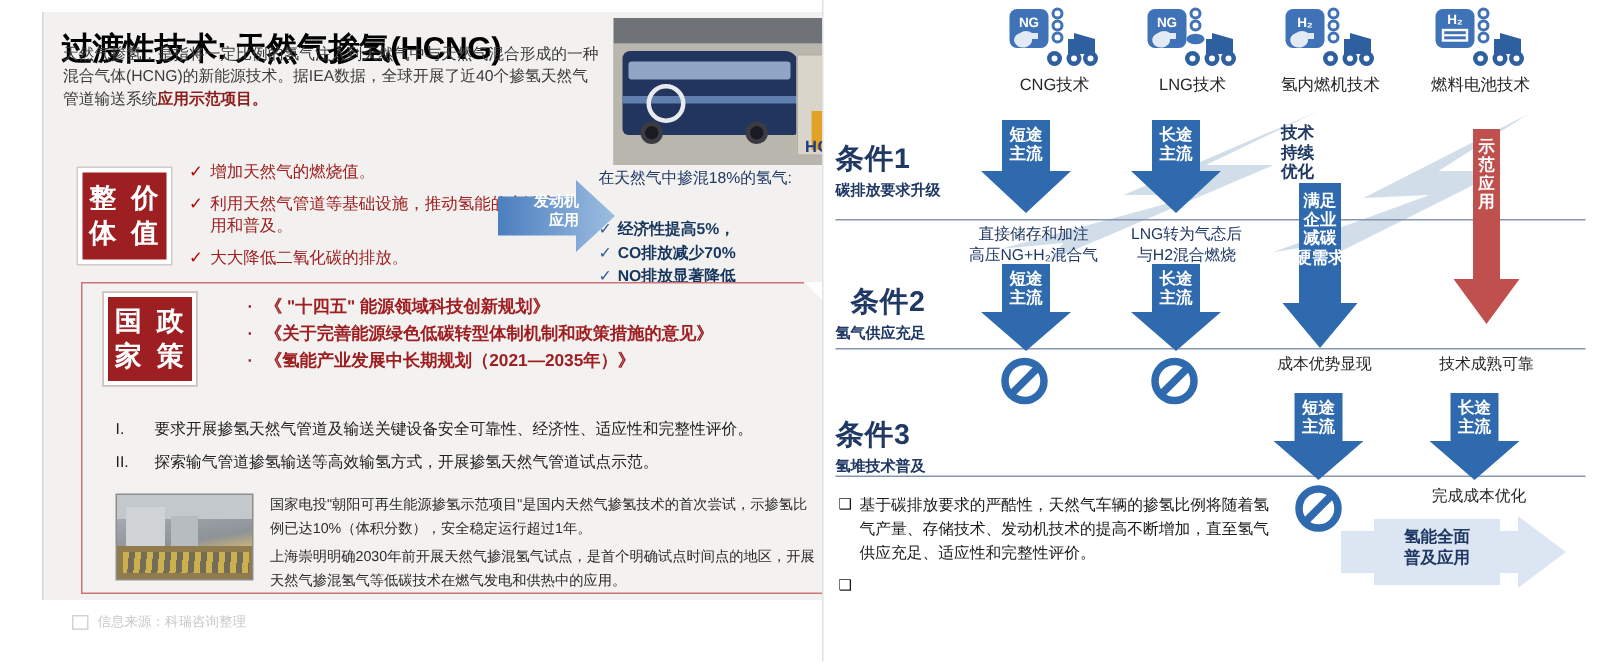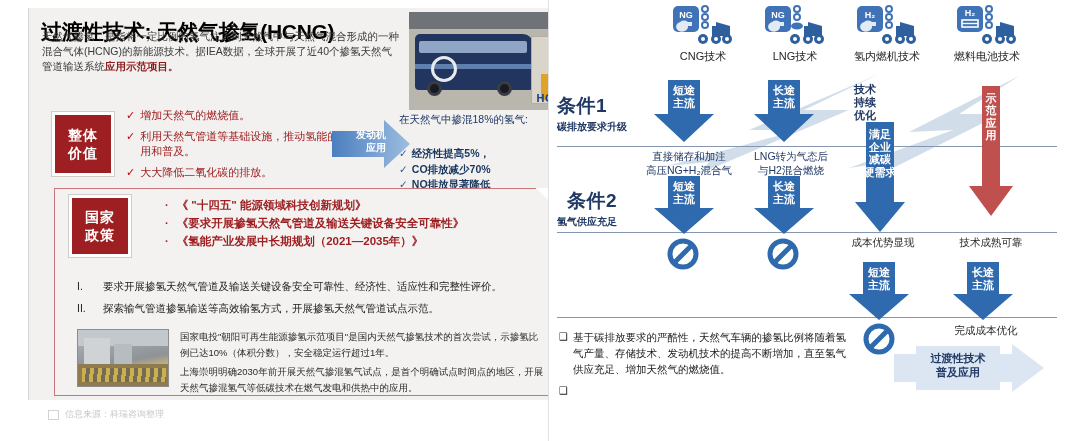--- a/index.html
+++ b/index.html
@@ -30,22 +30,22 @@
   }
   .intro b{ color:#8c1d1d; font-weight:bold; }
 
   
   .red-tag{
     position:absolute;
     background:#9e1f22;
     border:3px solid #ffffff;
     box-shadow:0 0 0 1px #cfcdc9;
     color:#fff; text-align:center;
-    display:flex; flex-direction:column; justify-content:center; align-items:center;
-    font-size:14px; font-weight:bold; line-height:1.3;
+    display:flex; flex-direction:row; justify-content:center; align-items:center;
+    font-size:18px; font-weight:bold; line-height:1.3;
     letter-spacing:1px;
   }
   #value-tag{ left:23px; top:104px; width:62px; height:64px; }
   #policy-tag{ left:40px; top:187px; width:62px; height:62px; }
 
   .value-list{
     position:absolute; left:97px; top:100px; width:250px;
     font-size:11px; line-height:1.35; color:#9e1f22;
   }
   .value-list li{ list-style:none; display:flex; gap:5px; margin-bottom:6px; }
@@ -266,21 +266,21 @@
     </div>
 
     <div class="policy-box">
       <ul class="policy-list">
         <li>
             <span class="dot">·</span>
             <span>《 "十四五" 能源领域科技创新规划》</span>
           </li>
         <li>
             <span class="dot">·</span>
-            <span>《要求开展掺氢天然气管道及输送关键设备安全可靠性》</span>
+            <span>《关于完善能源绿色低碳转型体制机制和政策措施的意见》</span>
           </li>
         <li>
             <span class="dot">·</span>
             <span>《氢能产业发展中长期规划（2021—2035年）》</span>
           </li>
       </ul>
 
       <div class="roman-list">
         <div class="ri">
           <span class="num">I.</span>
@@ -407,20 +407,24 @@
     </svg>
 
     <div class="cond" id="cond1">
       <div class="ct">条件1</div>
       <div class="cs">碳排放要求升级</div>
     </div>
     <div class="cond" id="cond2">
       <div class="ct">条件2</div>
       <div class="cs">氢气供应充足</div>
     </div>
+    <div class="cond" id="cond3">
+      <div class="ct">条件3</div>
+      <div class="cs">氢堆技术普及</div>
+    </div>
 
     <div class="hline" id="hl1"></div>
     <div class="hline" id="hl2"></div>
     <div class="hline" id="hl3"></div>
 
     <div class="bluearrow" style="left:105px;top:80px;width:60px;height:62px;">
       <svg width="60" height="62" viewBox="0 0 60 62">
         <path d="M14,0 L46,0 L46,34 L60,34 L30,62 L0,34 L14,34 Z" fill="#2e6aad"></path>
       </svg>
       <div class="ba-label">
@@ -540,29 +544,29 @@
     </div>
 
     <div class="undertext" style="left:382px;top:324px;width:110px;">完成成本优化</div>
 
     <div style="position:absolute;left:345px;top:344px;width:175px;height:48px;">
       <svg width="175" height="48" viewBox="0 0 175 48">
         <path d="M0,10 L118,10 L118,0 L150,24 L118,48 L118,38 L0,38 Z" fill="#dce6f2"></path>
         <rect x="22" y="2" width="84" height="44" fill="#dce6f2"></rect>
       </svg>
       <div class="final-badge" style="left:16px;top:8px;width:96px;">
-        <div>过渡性技术</div>
+        <div>氢能全面</div>
         <div>普及应用</div>
       </div>
     </div>
 
     <div class="notes">
       <div class="nrow">
         <span class="bx">❑</span>
-        <span>基于碳排放要求的严酷性，天然气车辆的掺氢比例将随着氢气产量、存储技术、发动机技术的提高不断增加，直至氢气供应充足、增加天然气的燃烧值。</span>
+        <span>基于碳排放要求的严酷性，天然气车辆的掺氢比例将随着氢气产量、存储技术、发动机技术的提高不断增加，直至氢气供应充足、适应性和完整性评价。</span>
       </div>
       <div class="nrow">
         <span class="bx">❑</span>
       </div>
     </div>
 
    </div>
   </div>
 
 </div>

